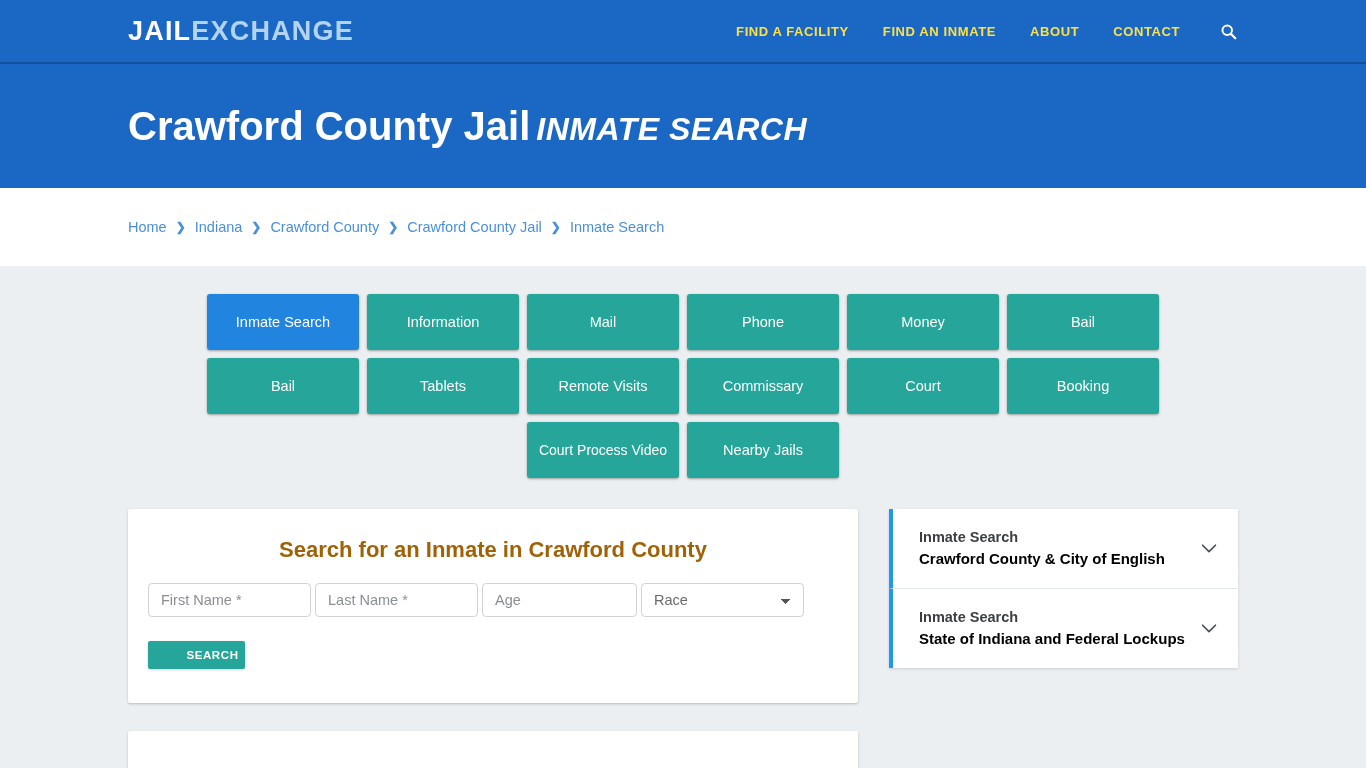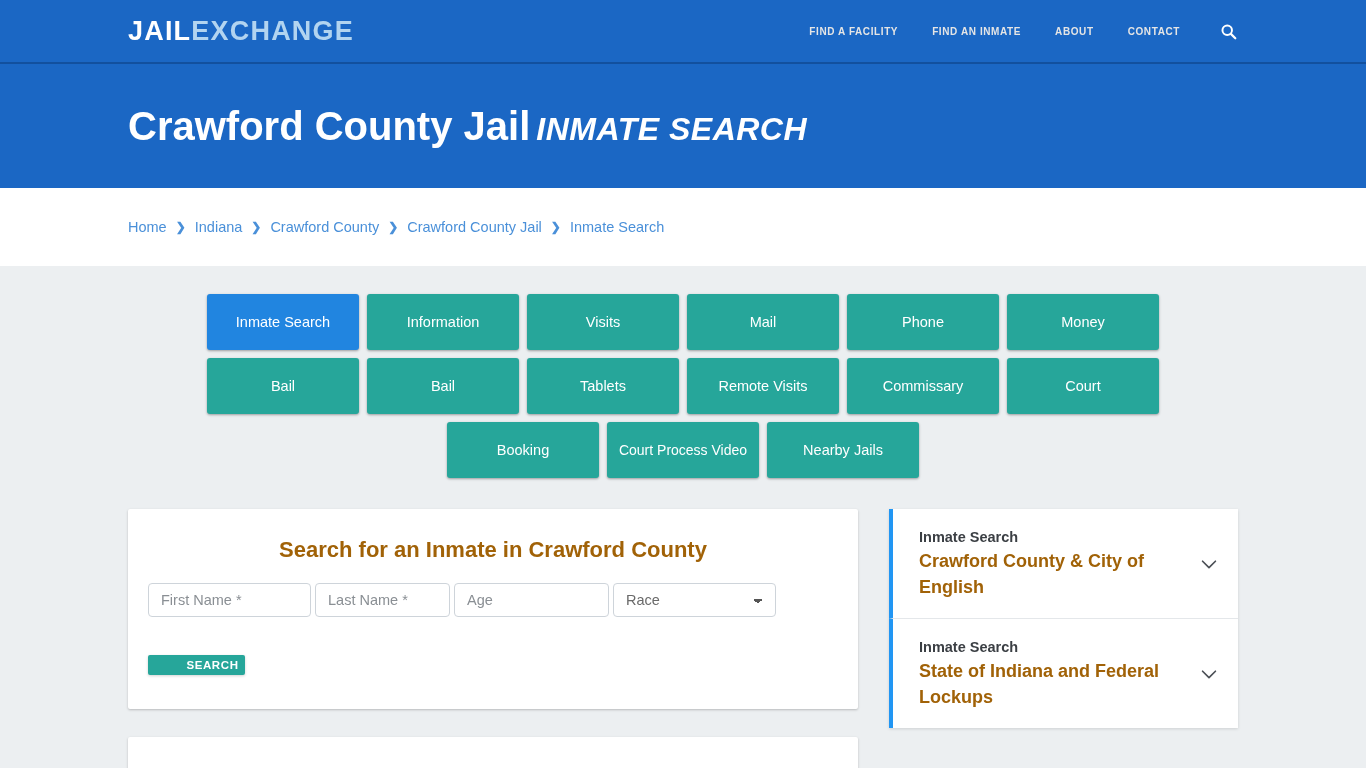--- a/index.html
+++ b/index.html
@@ -31,22 +31,22 @@
   .logo .part-a { color: #ffffff; }
   .logo .part-b { color: #b2d4f0; }
 
   .main-nav {
     margin-left: auto;
     display: flex;
     align-items: center;
     gap: 34px;
   }
   .main-nav a {
-    color: #e5e5e5;
-    font-size: 10px;
+    color: #fde047;
+    font-size: 13px;
     font-weight: bold;
     letter-spacing: 0.6px;
     text-decoration: none;
     white-space: nowrap;
   }
   .search-icon-btn {
     display: flex;
     align-items: center;
     justify-content: center;
     width: 20px;
@@ -173,39 +173,39 @@
     border: 1px solid #ced4da;
     border-radius: 4px;
     padding: 0 12px;
     font-family: "Liberation Sans", sans-serif;
     font-size: 14.5px;
     color: #495057;
     background: #ffffff;
     outline: none;
   }
   .field.fname { width: 163px; }
-  .field.lname { width: 135px; }
+  .field.lname { width: 163px; }
   .field.age   { width: 155px; }
   .field.race  {
     width: 163px;
     appearance: none;
     -webkit-appearance: none;
     background-image: linear-gradient(45deg, transparent 50%, #555 50%),
                       linear-gradient(135deg, #555 50%, transparent 50%);
     background-position: calc(100% - 17px) 15px, calc(100% - 12px) 15px;
     background-size: 5px 5px, 5px 5px;
     background-repeat: no-repeat;
     color: #6a6a6a;
   }
   .field::placeholder { color: #8a8f94; }
 
   .submit-btn {
-    margin-top: 38px;
+    margin-top: 24px;
     width: 97px;
-    height: 20px;
+    height: 28px;
     background: #26a69a;
     color: #ffffff;
     border: none;
     border-radius: 2px;
     font-family: "Liberation Sans", sans-serif;
     font-size: 11.5px;
     font-weight: bold;
     letter-spacing: 0.6px;
     cursor: pointer;
     box-shadow: 0 1px 3px rgba(0,0,0,0.18);
@@ -231,23 +231,23 @@
   }
   .acc-item:last-child { border-bottom: none; }
   .acc-text { flex: 1; }
   .acc-line1 {
     font-size: 14.5px;
     font-weight: bold;
     color: #3b3f44;
     line-height: 1.45;
   }
   .acc-line2 {
-    font-size: 18px;
-    font-weight: bold;
-    color: #a16207;
+    font-size: 15px;
+    font-weight: bold;
+    color: #000000;
     line-height: 1.45;
   }
   .chevron {
     width: 22px;
     height: 22px;
     flex: none;
     margin-left: 10px;
   }
 </style>
 </head>
@@ -290,21 +290,20 @@
     <span class="sep">❯</span>
     <span class="current">Inmate Search</span>
   </nav>
 </div>
 
 <main class="page-body">
 
   <div class="tabs">
     <button class="tab-btn active">Inmate Search</button>
     <button class="tab-btn">Information</button>
-    <button class="tab-btn">Visits</button>
     <button class="tab-btn">Mail</button>
     <button class="tab-btn">Phone</button>
     <button class="tab-btn">Money</button>
     <button class="tab-btn">Bail</button>
     <button class="tab-btn">Bail</button>
     <button class="tab-btn">Tablets</button>
     <button class="tab-btn">Remote Visits</button>
     <button class="tab-btn">Commissary</button>
     <button class="tab-btn">Court</button>
     <button class="tab-btn">Booking</button>

